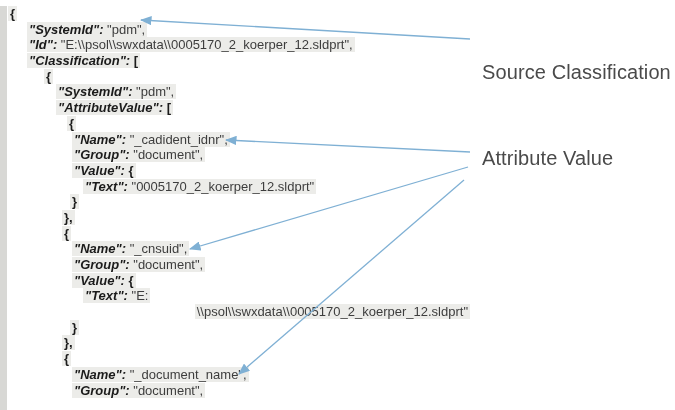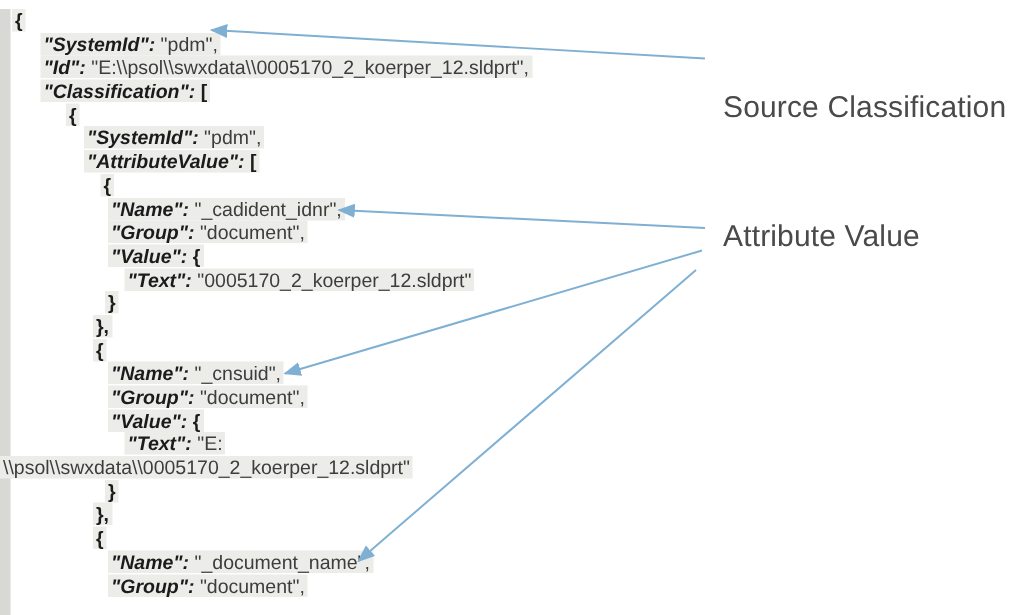--- a/index.html
+++ b/index.html
@@ -67,21 +67,21 @@
       <div class="code-line" style="padding-left: 72px;"><span class="hl"><span class="seg-k">"Group":</span><span class="seg-v"> "document",</span></span></div>
       <div class="code-line" style="padding-left: 72px;"><span class="hl"><span class="seg-k">"Value":</span><span class="seg-p"> {</span></span></div>
       <div class="code-line" style="padding-left: 83px;"><span class="hl"><span class="seg-k">"Text":</span><span class="seg-v"> "0005170_2_koerper_12.sldprt"</span></span></div>
       <div class="code-line" style="padding-left: 70px;"><span class="hl"><span class="seg-p">}</span></span></div>
       <div class="code-line" style="padding-left: 62px;"><span class="hl"><span class="seg-p">},</span></span></div>
       <div class="code-line" style="padding-left: 62px;"><span class="hl"><span class="seg-p">{</span></span></div>
       <div class="code-line" style="padding-left: 72px;"><span class="hl"><span class="seg-k">"Name":</span><span class="seg-v"> "_cnsuid",</span></span></div>
       <div class="code-line" style="padding-left: 72px;"><span class="hl"><span class="seg-k">"Group":</span><span class="seg-v"> "document",</span></span></div>
       <div class="code-line" style="padding-left: 72px;"><span class="hl"><span class="seg-k">"Value":</span><span class="seg-p"> {</span></span></div>
       <div class="code-line" style="padding-left: 83px;"><span class="hl"><span class="seg-k">"Text":</span><span class="seg-v"> "E:</span></span></div>
-      <div class="code-line" style="padding-left: 0px;"><span class="hl"><span class="seg-v">\\psol\\swxdata\\0005170_2_koerper_12.sldprt"</span></span></div>
+      <div class="code-line" style="padding-left: 0px; text-align: right;"><span class="hl"><span class="seg-v">\\psol\\swxdata\\0005170_2_koerper_12.sldprt"</span></span></div>
       <div class="code-line" style="padding-left: 70px;"><span class="hl"><span class="seg-p">}</span></span></div>
       <div class="code-line" style="padding-left: 62px;"><span class="hl"><span class="seg-p">},</span></span></div>
       <div class="code-line" style="padding-left: 62px;"><span class="hl"><span class="seg-p">{</span></span></div>
       <div class="code-line" style="padding-left: 72px;"><span class="hl"><span class="seg-k">"Name":</span><span class="seg-v"> "_document_name",</span></span></div>
       <div class="code-line" style="padding-left: 72px;"><span class="hl"><span class="seg-k">"Group":</span><span class="seg-v"> "document",</span></span></div>
     </div>
 
   <svg class="arrows" viewBox="0 0 675 410" xmlns="http://www.w3.org/2000/svg">
     <defs>
       <marker id="ah" viewBox="0 0 10 8" refX="9" refY="4" markerWidth="9" markerHeight="7.2" orient="auto">

